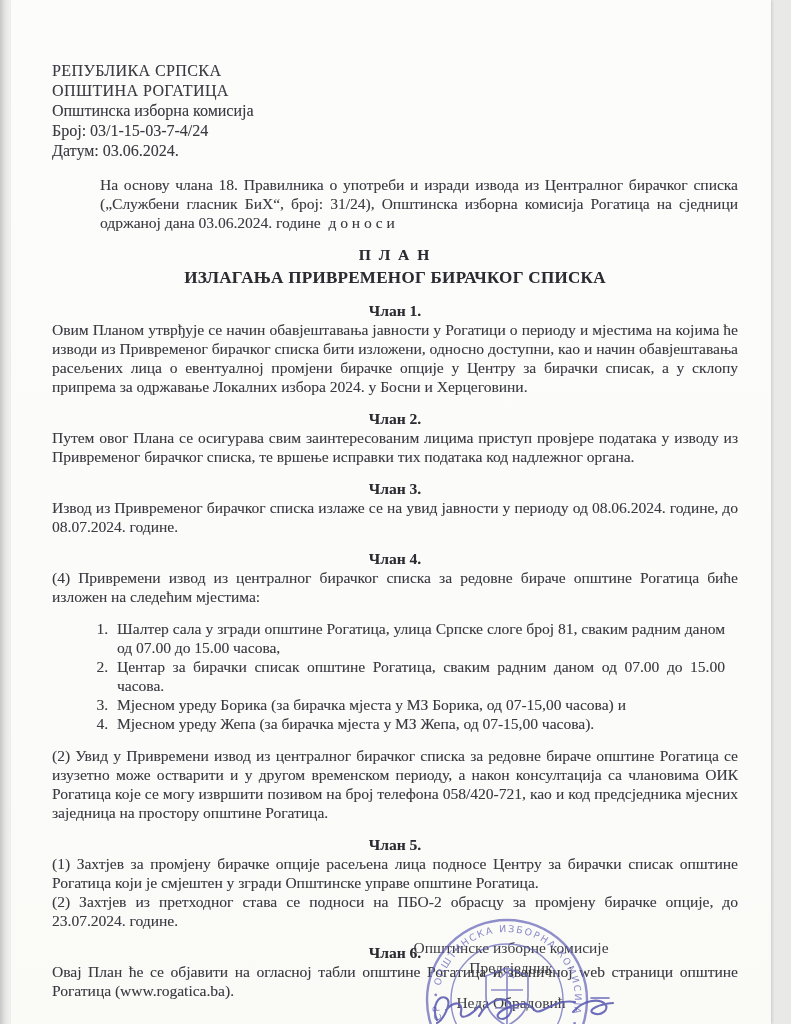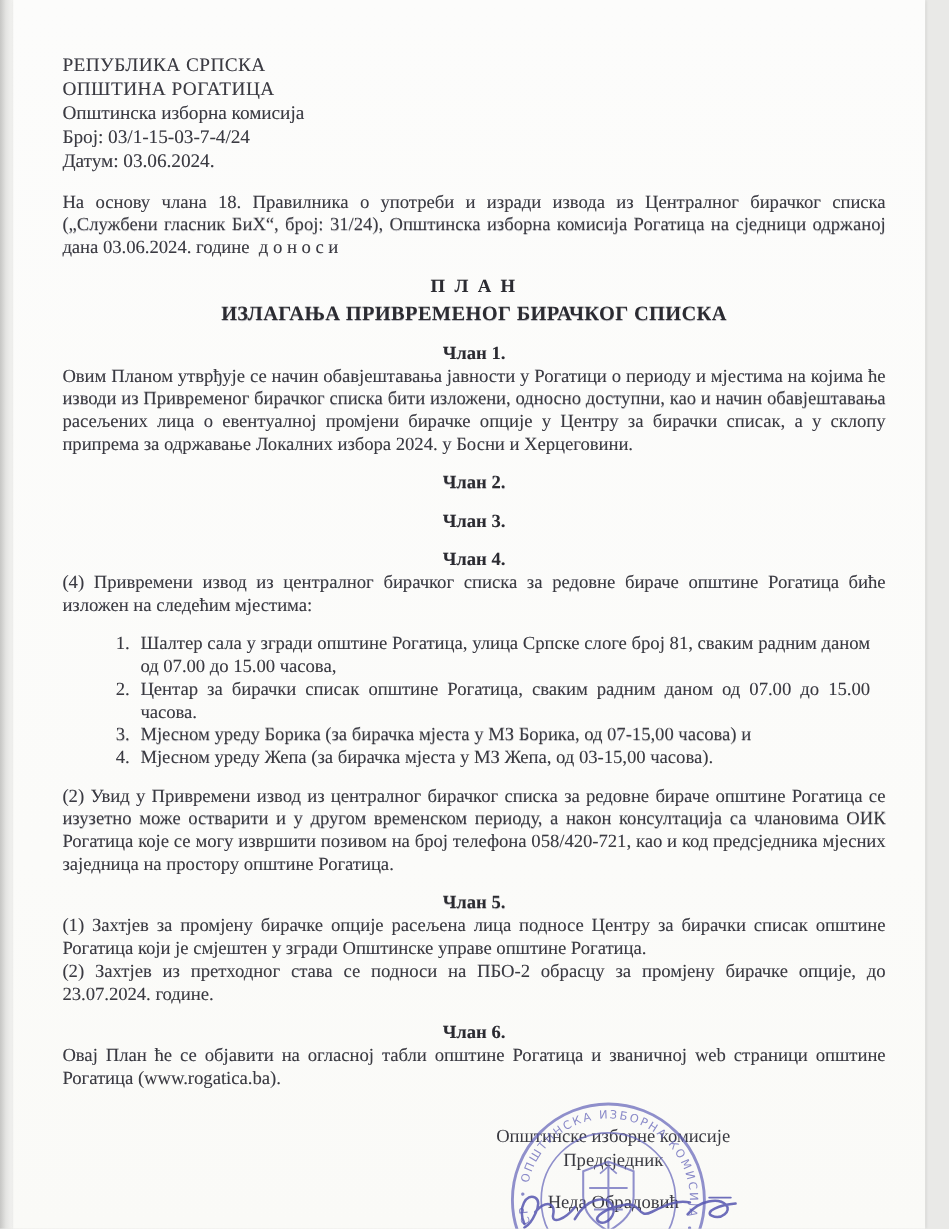--- a/index.html
+++ b/index.html
@@ -11,28 +11,28 @@
   .edge-left{
     position:absolute; left:0; top:0; bottom:0; width:11px;
     background:linear-gradient(90deg,#c6c6c4,#e4e4e2 45%,#f4f4f2);
   }
   .page{
     position:absolute; left:11px; top:0; width:760px; height:1024px;
     background:linear-gradient(180deg,#fcfcfb 0%,#fbfbf9 70%,#fafaf7 100%);
     box-shadow:1px 0 3px rgba(0,0,0,.14);
   }
   .content{
-    position:absolute; left:41px; top:0; width:686px; padding-top:45px;
+    position:absolute; left:41px; top:0; width:686px; padding-top:61px;
     color:#3a3a41; font-size:15.5px; line-height:19px;
     text-shadow:0.2px 0.2px 0.4px rgba(70,70,85,.35);
   }
   .letterhead div{ line-height:20px; font-size:16px; }
   .letterhead .caps{ letter-spacing:.4px; }
   p{ margin:0; text-align:justify; }
-  .preamble{ margin-top:14px; }
+  .preamble{ margin-top:14px;margin-left:48px; }
   .doc-title{ margin-top:13px; text-align:center; font-weight:bold; color:#2b2b31; }
   .doc-title .t1{ font-size:15.5px; letter-spacing:2px; line-height:19px; }
   .doc-title .t2{ font-size:17px; letter-spacing:.3px; line-height:21px; margin-top:3px; }
   .article h3{
     margin:13px 0 0; font-size:15.5px; line-height:19px;
     text-align:center; font-weight:bold; color:#2b2b31;
   }
   .a4-list{ margin:13px; padding-left:47px; }
   .a4-list li{ padding-left:5px; text-align:justify; }
   .signature{
@@ -66,34 +66,36 @@
       <div class="t2">ИЗЛАГАЊА ПРИВРЕМЕНОГ БИРАЧКОГ СПИСКА</div>
     </div>
 
     <section class="article">
       <h3>Члан 1.</h3>
       <p>Овим Планом утврђује се начин обавјештавања јавности у Рогатици о периоду и мјестима на којима ће изводи из Привременог бирачког списка бити изложени, односно доступни, као и начин обавјештавања расељених лица о евентуалној промјени бирачке опције у Центру за бирачки списак, а у склопу припрема за одржавање Локалних избора 2024. у Босни и Херцеговини.</p>
     </section>
 
     <section class="article">
       <h3>Члан 2.</h3>
+      <p>Путем овог Плана се осигурава свим заинтересованим лицима приступ провјере података у изводу из Привременог бирачког списка, те вршење исправки тих података код надлежног органа.</p>
     </section>
 
     <section class="article">
       <h3>Члан 3.</h3>
+      <p>Извод из Привременог бирачког списка излаже се на увид јавности у периоду од 08.06.2024. године, до 08.07.2024. године.</p>
     </section>
 
     <section class="article">
       <h3>Члан 4.</h3>
       <p>(4) Привремени извод из централног бирачког списка за редовне бираче општине Рогатица биће изложен на следећим мјестима:</p>
       <ol class="a4-list">
         <li>Шалтер сала у згради општине Рогатица, улица Српске слоге број 81, сваким радним даном од 07.00 до 15.00 часова,</li>
         <li>Центар за бирачки списак општине Рогатица, сваким радним даном од 07.00 до 15.00 часова.</li>
         <li>Мјесном уреду Борика (за бирачка мјеста у МЗ Борика, од 07-15,00 часова) и</li>
-        <li>Мјесном уреду Жепа (за бирачка мјеста у МЗ Жепа, од 03-15,00 часова).</li>
+        <li>Мјесном уреду Жепа (за бирачка мјеста у МЗ Жепа, од 07-15,00 часова).</li>
       </ol>
       <p>(2) Увид у Привремени извод из централног бирачког списка за редовне бираче општине Рогатица се изузетно може остварити и у другом временском периоду, а након консултација са члановима ОИК Рогатица које се могу извршити позивом на број телефона 058/420-721, као и код предсједника мјесних заједница на простору општине Рогатица.</p>
     </section>
 
     <section class="article">
       <h3>Члан 5.</h3>
       <p>(1) Захтјев за промјену бирачке опције расељена лица подносе Центру за бирачки списак општине Рогатица који је смјештен у згради Општинске управе општине Рогатица.</p>
       <p>(2) Захтјев из претходног става се подноси на ПБО-2 обрасцу за промјену бирачке опције, до 23.07.2024. године.</p>
     </section>
 

